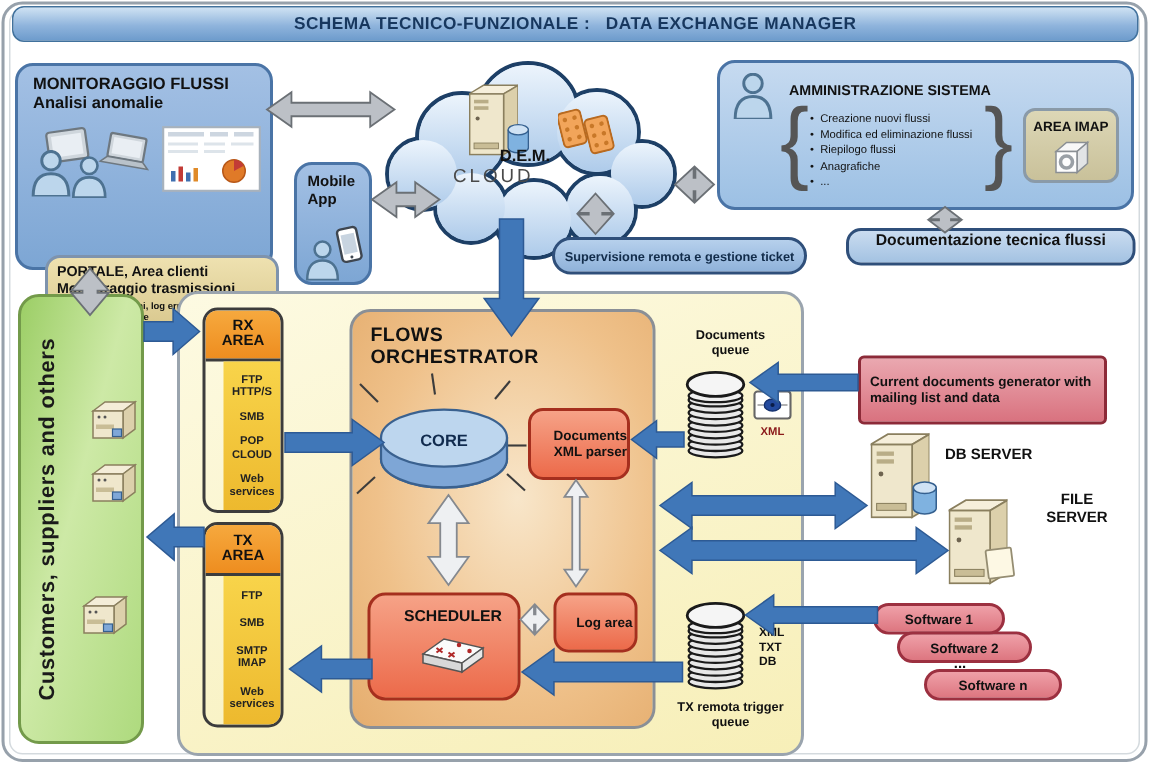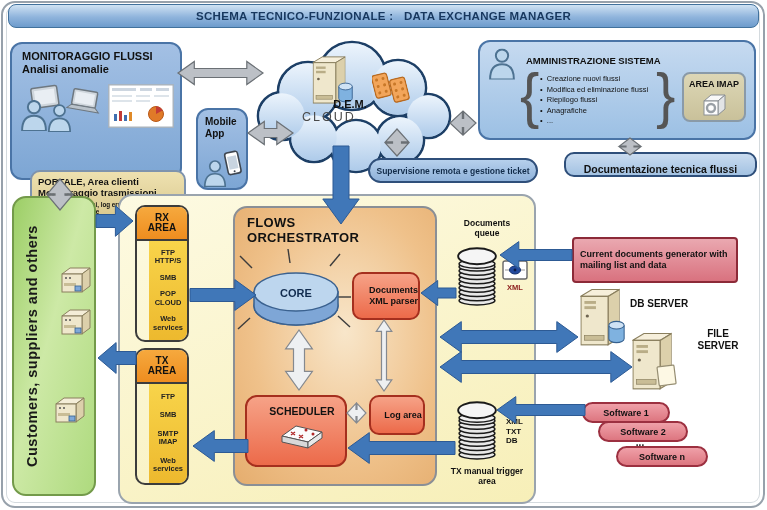--- a/index.html
+++ b/index.html
@@ -18,21 +18,21 @@
     background:linear-gradient(180deg,#eee1b0 0%,#d9c88e 100%);padding:4px 6px;}
   .mobile-box{left:196px;top:108px;width:52px;height:82px;border-radius:12px;border:2px solid #4a74a6;
     background:linear-gradient(180deg,#a3c0e4 0%,#7da6d4 100%);}
   .pill{border-radius:13px;border:2px solid #2f4f7a;background:linear-gradient(180deg,#b6d0ec,#8fb2da);
     display:flex;align-items:center;justify-content:center;}
   .admin-box{left:478px;top:40px;width:278px;height:100px;border-radius:12px;border:2px solid #4a74a6;
     background:linear-gradient(180deg,#c6daf0 0%,#9cc0e4 100%);}
   .area-test{left:682px;top:72px;width:64px;height:50px;border-radius:8px;border:2px solid #8a9aa8;
     background:linear-gradient(180deg,#ddd7b6 0%,#c9c19a 100%);text-align:center;}
   .doc-pill{left:564px;top:152px;width:193px;height:25px;border-radius:10px;border:2px solid #2f4f7a;
-    background:linear-gradient(180deg,#cadcf0,#a3c2e2);display:flex;align-items:flex-end;justify-content:center;}
+    background:linear-gradient(180deg,#cadcf0,#a3c2e2);display:flex;align-items:flex-start;justify-content:center;}
   .green-box{left:12px;top:196px;width:84px;height:300px;border-radius:14px;border:2px solid #739a4a;
     background:linear-gradient(105deg,#9cce66 0%,#cde9a6 45%,#aeda7e 100%);}
   .vtext{writing-mode:vertical-rl;transform:rotate(180deg);font-weight:bold;font-size:14.5px;color:#1a1a1a;
     display:flex;align-items:center;justify-content:center;letter-spacing:.5px;}
   .yellow-box{left:118px;top:194px;width:418px;height:310px;border-radius:14px;border:2px solid #9aa4ae;
     background:linear-gradient(160deg,#fdfae2 0%,#f7efb8 100%);}
   .rxtx{width:54px;border:2px solid #3c3c3c;border-radius:10px;overflow:hidden;display:flex;flex-direction:column;}
   .rxtx-head{height:32px;background:linear-gradient(180deg,#f6a93e,#ee8d1f);border-bottom:2px solid #3c3c3c;
     display:flex;align-items:center;justify-content:center;text-align:center;font-weight:bold;font-size:10px;color:#111;line-height:1.05;}
   .rxtx-head span{width:36px;}
@@ -322,21 +322,21 @@
     <line x1="3" y1="10" x2="7" y2="10" stroke="#999" stroke-width="1"></line>
     <line x1="19" y1="10" x2="23" y2="10" stroke="#999" stroke-width="1"></line>
     <ellipse cx="13" cy="10" rx="5.5" ry="4" fill="#234a9e" stroke="#13306e" stroke-width="1"></ellipse>
     <circle cx="13" cy="10" r="1.4" fill="#0a1c46"></circle>
   </svg>
   <div class="abs smallcap" style="left:502px;top:283px;width:26px;font-size:7.5px;color:#8b1a1a;">XML</div>
 
   <svg class="abs" style="left:456px;top:398px;" width="42" height="66" viewBox="0 0 44 70">
       <use href="#sym-queue"></use>
     </svg>
-  <div class="abs smallcap" style="left:444px;top:466px;width:86px;font-size:8.5px;line-height:1.2;">TX manual trigger area</div>
+  <div class="abs smallcap" style="left:444px;top:466px;width:86px;font-size:8.5px;line-height:1.2;">TX remota trigger queue</div>
   <div class="abs" style="left:506px;top:417px;width:30px;">
     <div class="bold" style="font-size:8px;line-height:9.5px;">XML</div>
     <div class="bold" style="font-size:8px;line-height:9.5px;">TXT</div>
     <div class="bold" style="font-size:8px;line-height:9.5px;">DB</div>
   </div>
 
   <div class="abs generator">
     <span class="bold" style="font-size:9px;line-height:1.25;width:150px;">Current documents generator with mailing list and data</span>
   </div>
   <svg class="abs" style="left:580px;top:286px;" width="40" height="60" viewBox="0 0 34 52">

